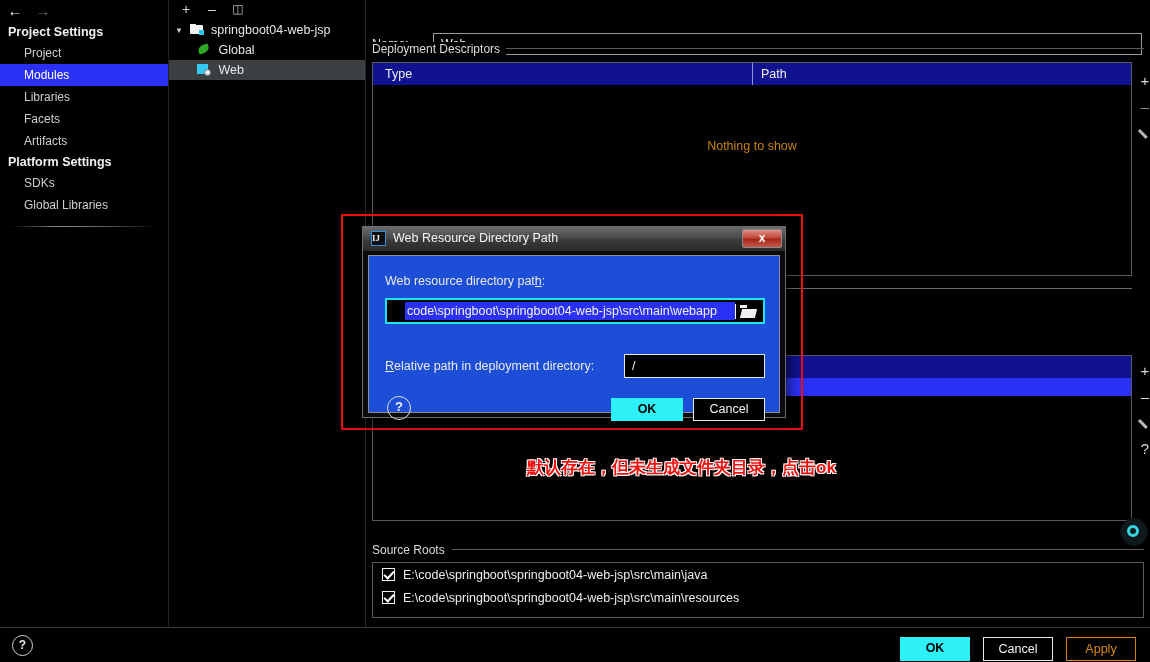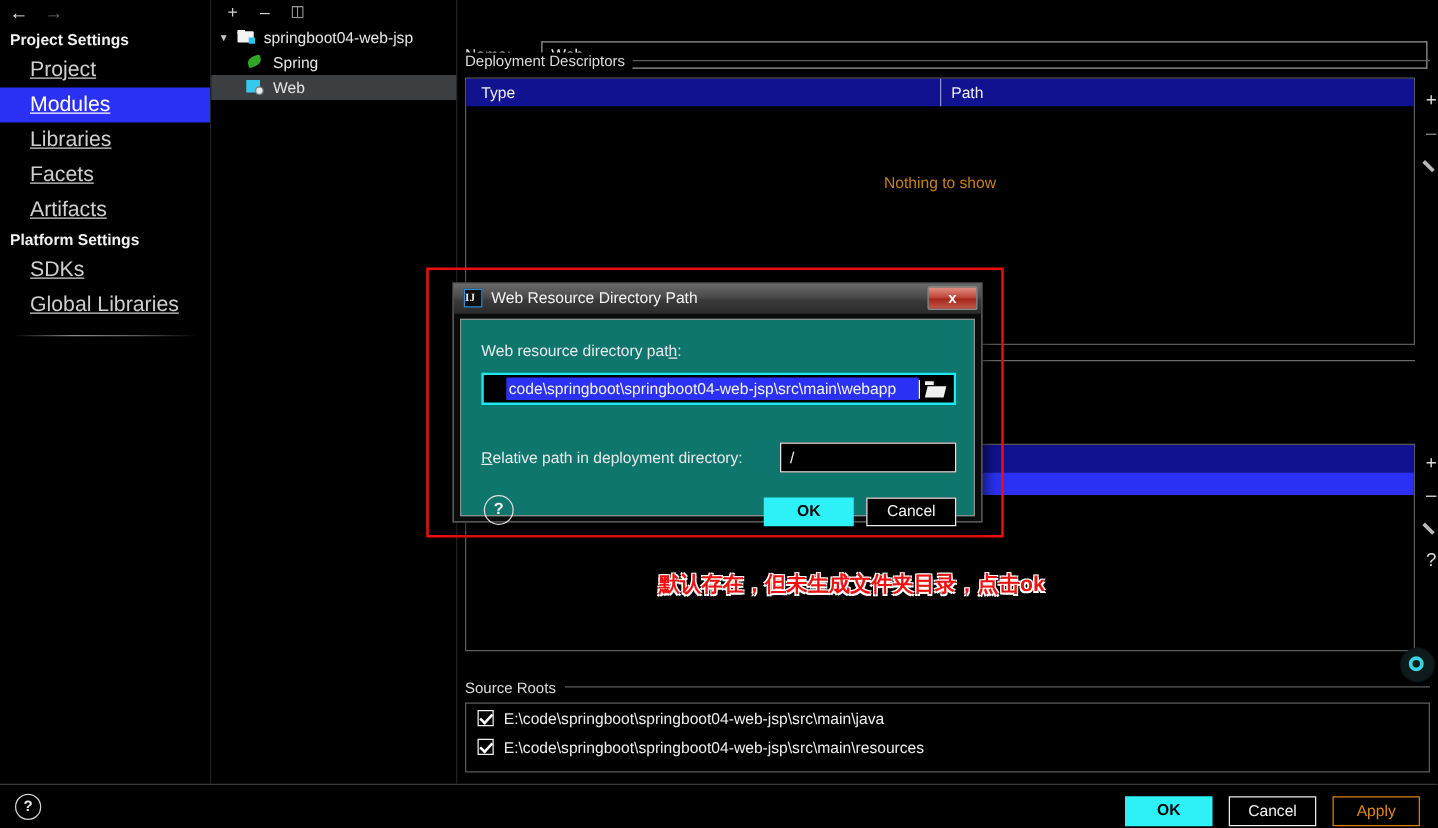--- a/index.html
+++ b/index.html
@@ -42,24 +42,23 @@
   .nav-arrow.fwd   { left: 32px; color: #6a6a6a; }
 
   .side-group {
     font-weight: bold;
     color: #f0f0f0;
     font-size: 12.5px;
     padding: 3px 0 3px 8px;
   }
   .side-item {
     color: #cfcfcf;
-    font-size: 17px;
+    font-size: 12px;
     padding: 4px 0 4px 24px;
     white-space: nowrap;
-    text-decoration: underline;
   }
   .side-item.selected {
     background: #2b31f4;
     color: #ffffff;
   }
   .side-sep {
     margin: 10px 10px 6px 10px;
     height: 1px;
     background: linear-gradient(to right,#000,#8a8a8a,#5a5a5a,#000);
   }
@@ -391,21 +390,21 @@
     border-radius: 2px;
     color: #fff; font-size: 12px; font-weight: bold;
     text-align: center; line-height: 17px;
   }
   .dlg-body {
     position: absolute;
     left: 5px; top: 28px;
     width: 412px; height: 158px;
     border: 1px solid #8d8d8d;
     box-sizing: border-box;
-    background: #0f766e;
+    background: #1d4ed8;
     text-decoration: underline;
   }
   .dlg-label {
     position: absolute;
     font-size: 12.5px; color: #eaeaea;
   }
   .dlg-label u { text-decoration: underline; }
 
   .path-field {
     position: absolute;
@@ -549,21 +548,21 @@
     <div class="tt-icon copy">◫</div>
   </div>
 
   <div class="tree-row">
     <span class="twisty">▼</span>
     <span class="ic-folder"><i></i></span>
     <span>springboot04-web-jsp</span>
   </div>
   <div class="tree-row" style="padding-left:28px;">
     <span class="ic-spring"></span>
-    <span>Spring</span>
+    <span>Global</span>
   </div>
   <div class="tree-row selected" style="padding-left:28px;">
     <span class="ic-web"><i></i></span>
     <span>Web</span>
   </div>
 </div>
 
 <div id="main">
 
   <div class="name-row">

